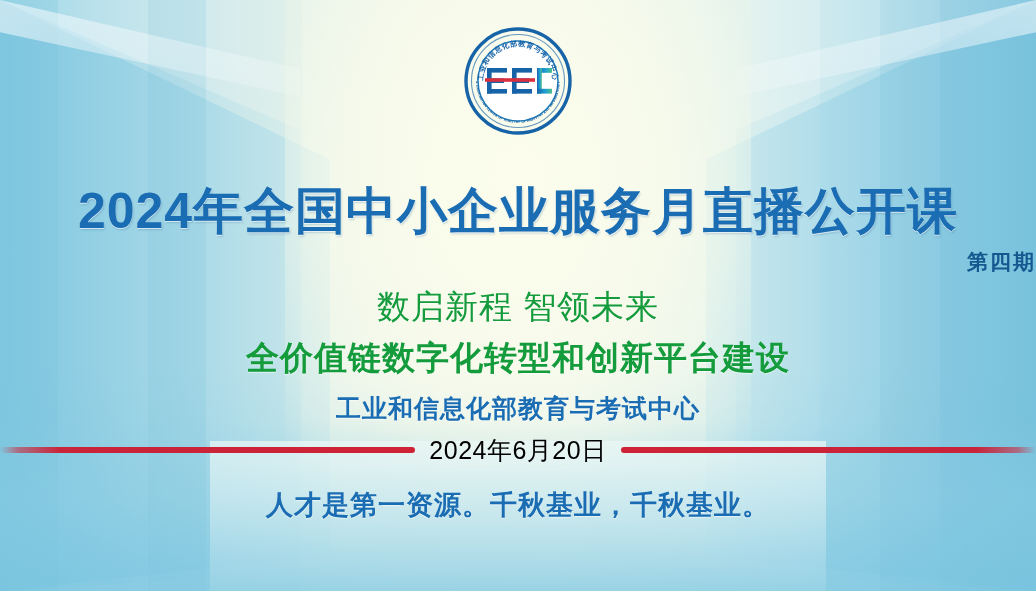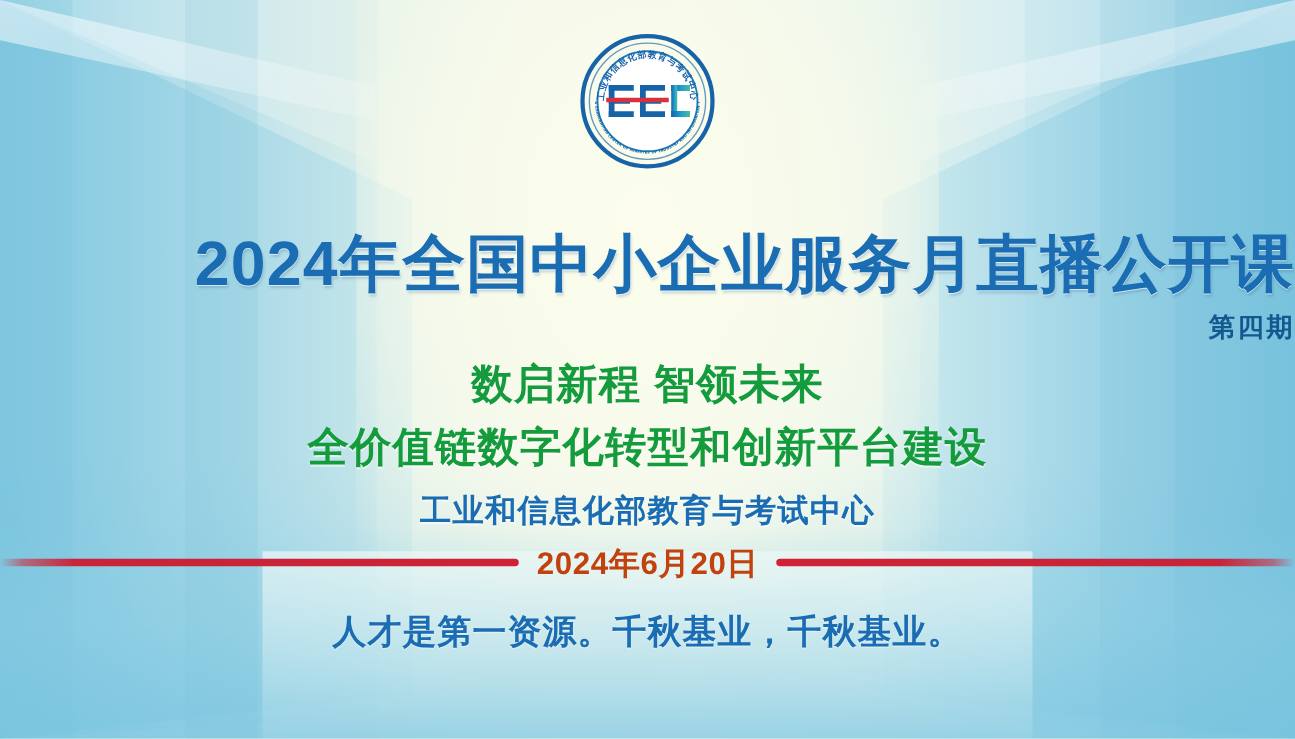--- a/index.html
+++ b/index.html
@@ -142,21 +142,21 @@
   }
   .logo-wrap svg { display: block; }
 
   
   .content { position: absolute; inset: 0; }
 
   .main-title {
     position: absolute;
     top: 178px;
     left: 0; right: 0;
-    text-align: right;
+    text-align: center;
     font-size: 50px;
     font-weight: 700;
     letter-spacing: 1px;
     color: #1a6cb3;
     text-shadow: 0 1px 0 rgba(255,255,255,0.65), 1px 2px 2px rgba(30,90,140,0.22);
     white-space: nowrap;
   }
   .issue {
     position: absolute;
     top: 248px;
@@ -166,21 +166,21 @@
     font-weight: 700;
     color: #13588f;
     letter-spacing: 2px;
   }
   .theme-1 {
     position: absolute;
     top: 285px;
     left: 0; right: 0;
     text-align: center;
     font-size: 33px;
-    font-weight: 700;
+    font-weight: 400;
     color: #149b3c;
     letter-spacing: 1px;
     text-shadow: 0 1px 1px rgba(255,255,255,0.6);
   }
   .theme-2 {
     position: absolute;
     top: 336px;
     left: 0; right: 0;
     text-align: center;
     font-size: 33px;
@@ -228,22 +228,22 @@
       rgba(205,35,55,0.0) 0px,
       rgba(205,35,55,0.55) 18px,
       #c8243a 60px,
       #cf2236 100%);
     border-radius: 3px;
   }
   .date-text {
     flex: 0 0 auto;
     padding: 0 14px;
     font-size: 25px;
-    font-weight: 700;
-    color: #c2410c;
+    font-weight: 400;
+    color: #000000;
     letter-spacing: 0.5px;
     white-space: nowrap;
   }
 
   .slogan {
     position: absolute;
     top: 487px;
     left: 0; right: 0;
     text-align: center;
     font-size: 27px;

